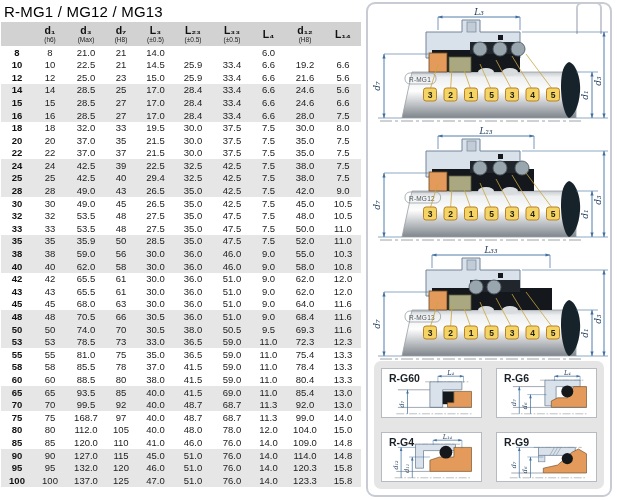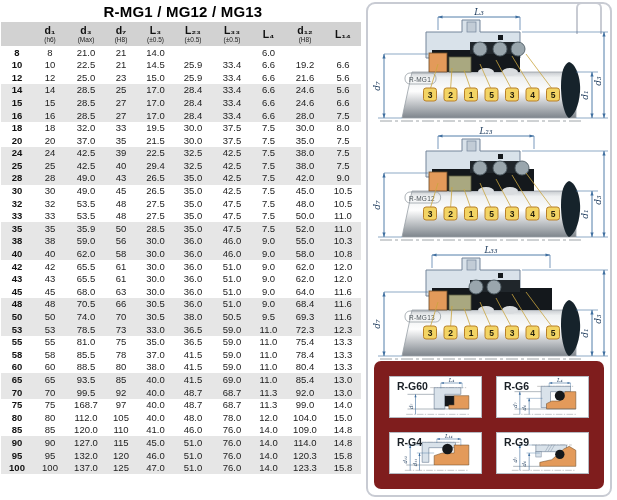--- a/index.html
+++ b/index.html
@@ -1,37 +1,37 @@
 <!DOCTYPE html>
 <html><head>
 <meta charset="utf-8">
 <style>
   html,body{margin:0;padding:0;}
   body{width:617px;height:500px;position:relative;background:#fff;overflow:hidden;
        font-family:"Liberation Sans",sans-serif;}
   
   .left{position:absolute;left:0;top:0;width:362px;}
-  h1.title{margin:3px 0 2px 4px;font-size:15px;font-weight:bold;color:#000;letter-spacing:.2px;text-align:center;}
+  h1.title{margin:3px 0 2px 4px;font-size:15px;font-weight:normal;color:#000;letter-spacing:.2px;}
   table.spec{border-collapse:collapse;table-layout:fixed;width:360px;margin-left:1px;}
   table.spec th{background:#d2d2d2;height:24px;vertical-align:middle;padding:0;}
   th .hmain{font-size:10.5px;font-weight:bold;color:#111;line-height:11px;}
   th .hnote{font-size:6.5px;font-weight:normal;color:#222;line-height:7px;}
   th.corner{background:linear-gradient(to bottom right,#9c9c9c 38%,#d2d2d2 52%);}
   table.spec td{padding:0;height:12.6px;font-size:9.5px;text-align:center;color:#1c1c1c;line-height:1;}
   table.spec td.c0{font-weight:bold;color:#111;}
   tr.band td{background:#e6e6e6;}
   
   .right{position:absolute;left:366px;top:2px;width:246px;height:495px;
          border:2px solid #c8cbd3;border-radius:9px;background:#fff;box-sizing:border-box;}
   .notch{position:absolute;top:-2px;right:8px;width:22px;height:30px;border:2px solid #c8cbd3;
          border-bottom:none;border-radius:6px 6px 0 0;background:#fff;}
   .seal{width:242px;height:117px;margin-top:2px;position:relative;z-index:1;}
   .seal svg{display:block;width:242px;height:117px;}
-  .detail-grid{position:absolute;left:6px;right:6px;bottom:6px;height:128px;background:#7f1d1d;
-         border-radius:7px;padding:15px;display:grid;grid-template-columns:1fr 1fr;
+  .detail-grid{position:absolute;left:6px;right:6px;bottom:6px;height:128px;background:#e5e5e5;
+         border-radius:7px;padding:7px;display:grid;grid-template-columns:1fr 1fr;
          grid-template-rows:1fr 1fr;gap:14px;box-sizing:border-box;}
   .dpanel{background:#fff;border:1px solid #b6bac2;position:relative;overflow:hidden;}
   .dlabel{position:absolute;top:3px;left:7px;font-weight:bold;font-size:10.5px;color:#1a2026;z-index:2;}
   .dpanel svg{position:absolute;left:0;top:0;width:100%;height:100%;}
   
   .dim-label{font:italic 9px "DejaVu Serif",serif;fill:#1c3a5c;}
   .dim-label-sm{font:italic 8px "DejaVu Serif",serif;fill:#1c3a5c;}
   .callout-num{font:bold 8.5px "Liberation Sans",sans-serif;fill:#231f0c;}
   .shaft-label{font:6.5px "Liberation Sans",sans-serif;fill:#4a5258;letter-spacing:.2px;}
 </style>
@@ -180,20 +180,32 @@
           <td>37.5</td>
           <td>7.5</td>
           <td>30.0</td>
           <td>8.0</td>
         </tr>
         <tr>
           <td class="c0">20</td>
           <td>20</td>
           <td>37.0</td>
           <td>35</td>
+          <td>21.5</td>
+          <td>30.0</td>
+          <td>37.5</td>
+          <td>7.5</td>
+          <td>35.0</td>
+          <td>7.5</td>
+        </tr>
+        <tr>
+          <td class="c0">22</td>
+          <td>22</td>
+          <td>37.0</td>
+          <td>37</td>
           <td>21.5</td>
           <td>30.0</td>
           <td>37.5</td>
           <td>7.5</td>
           <td>35.0</td>
           <td>7.5</td>
         </tr>
         <tr class="band">
           <td class="c0">24</td>
           <td>24</td>

